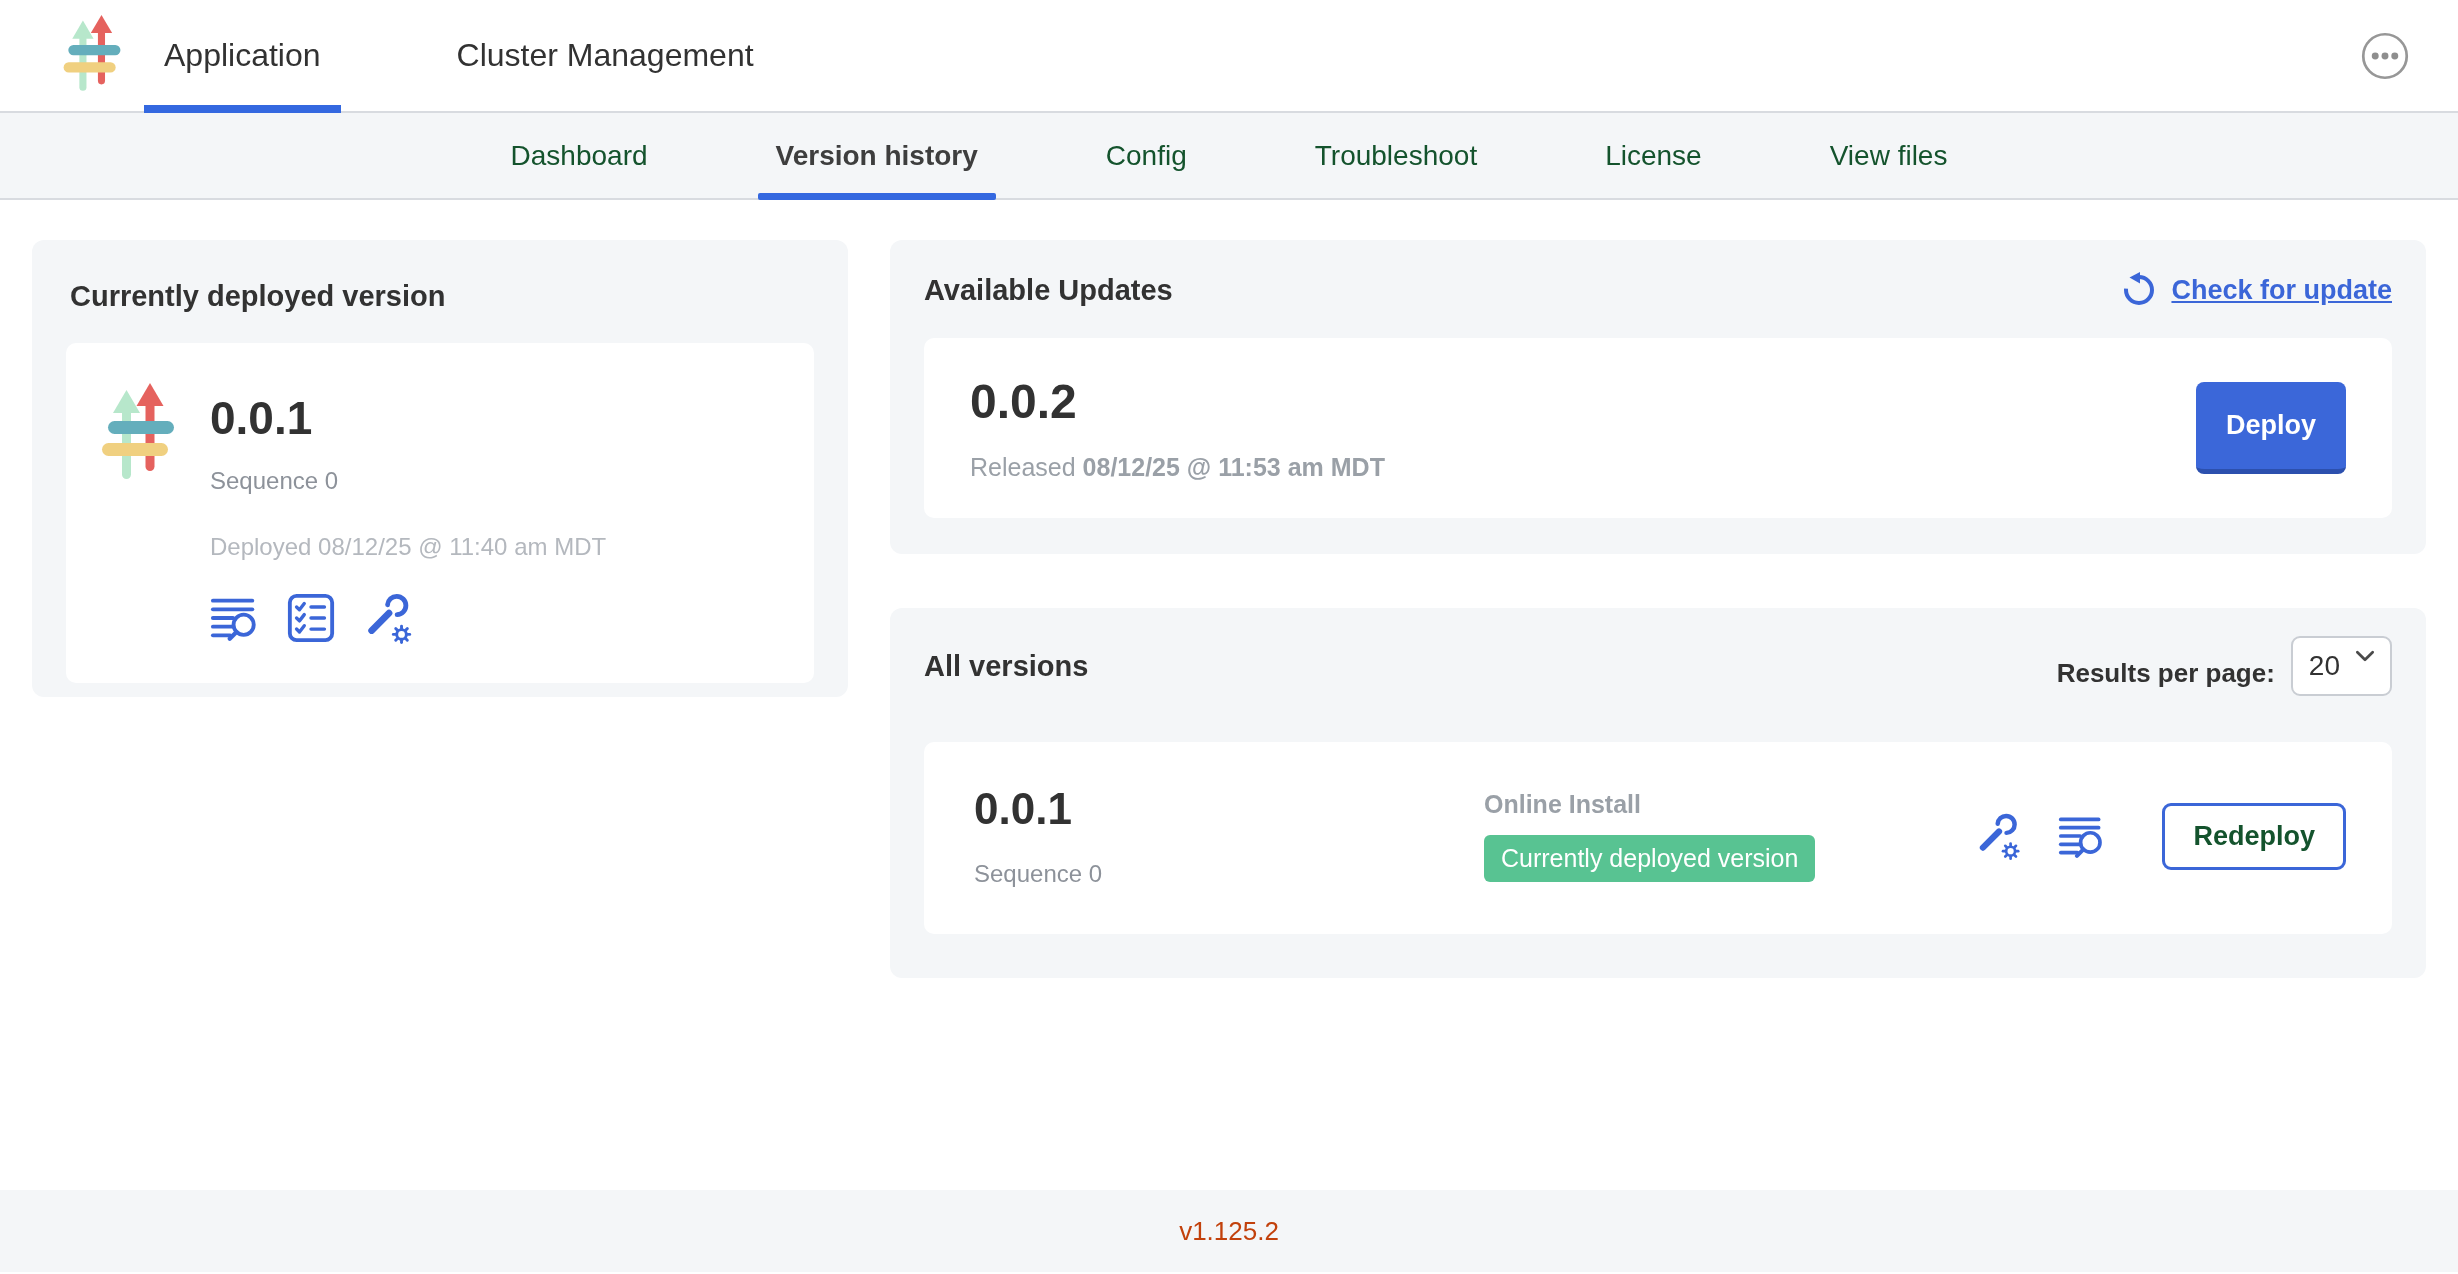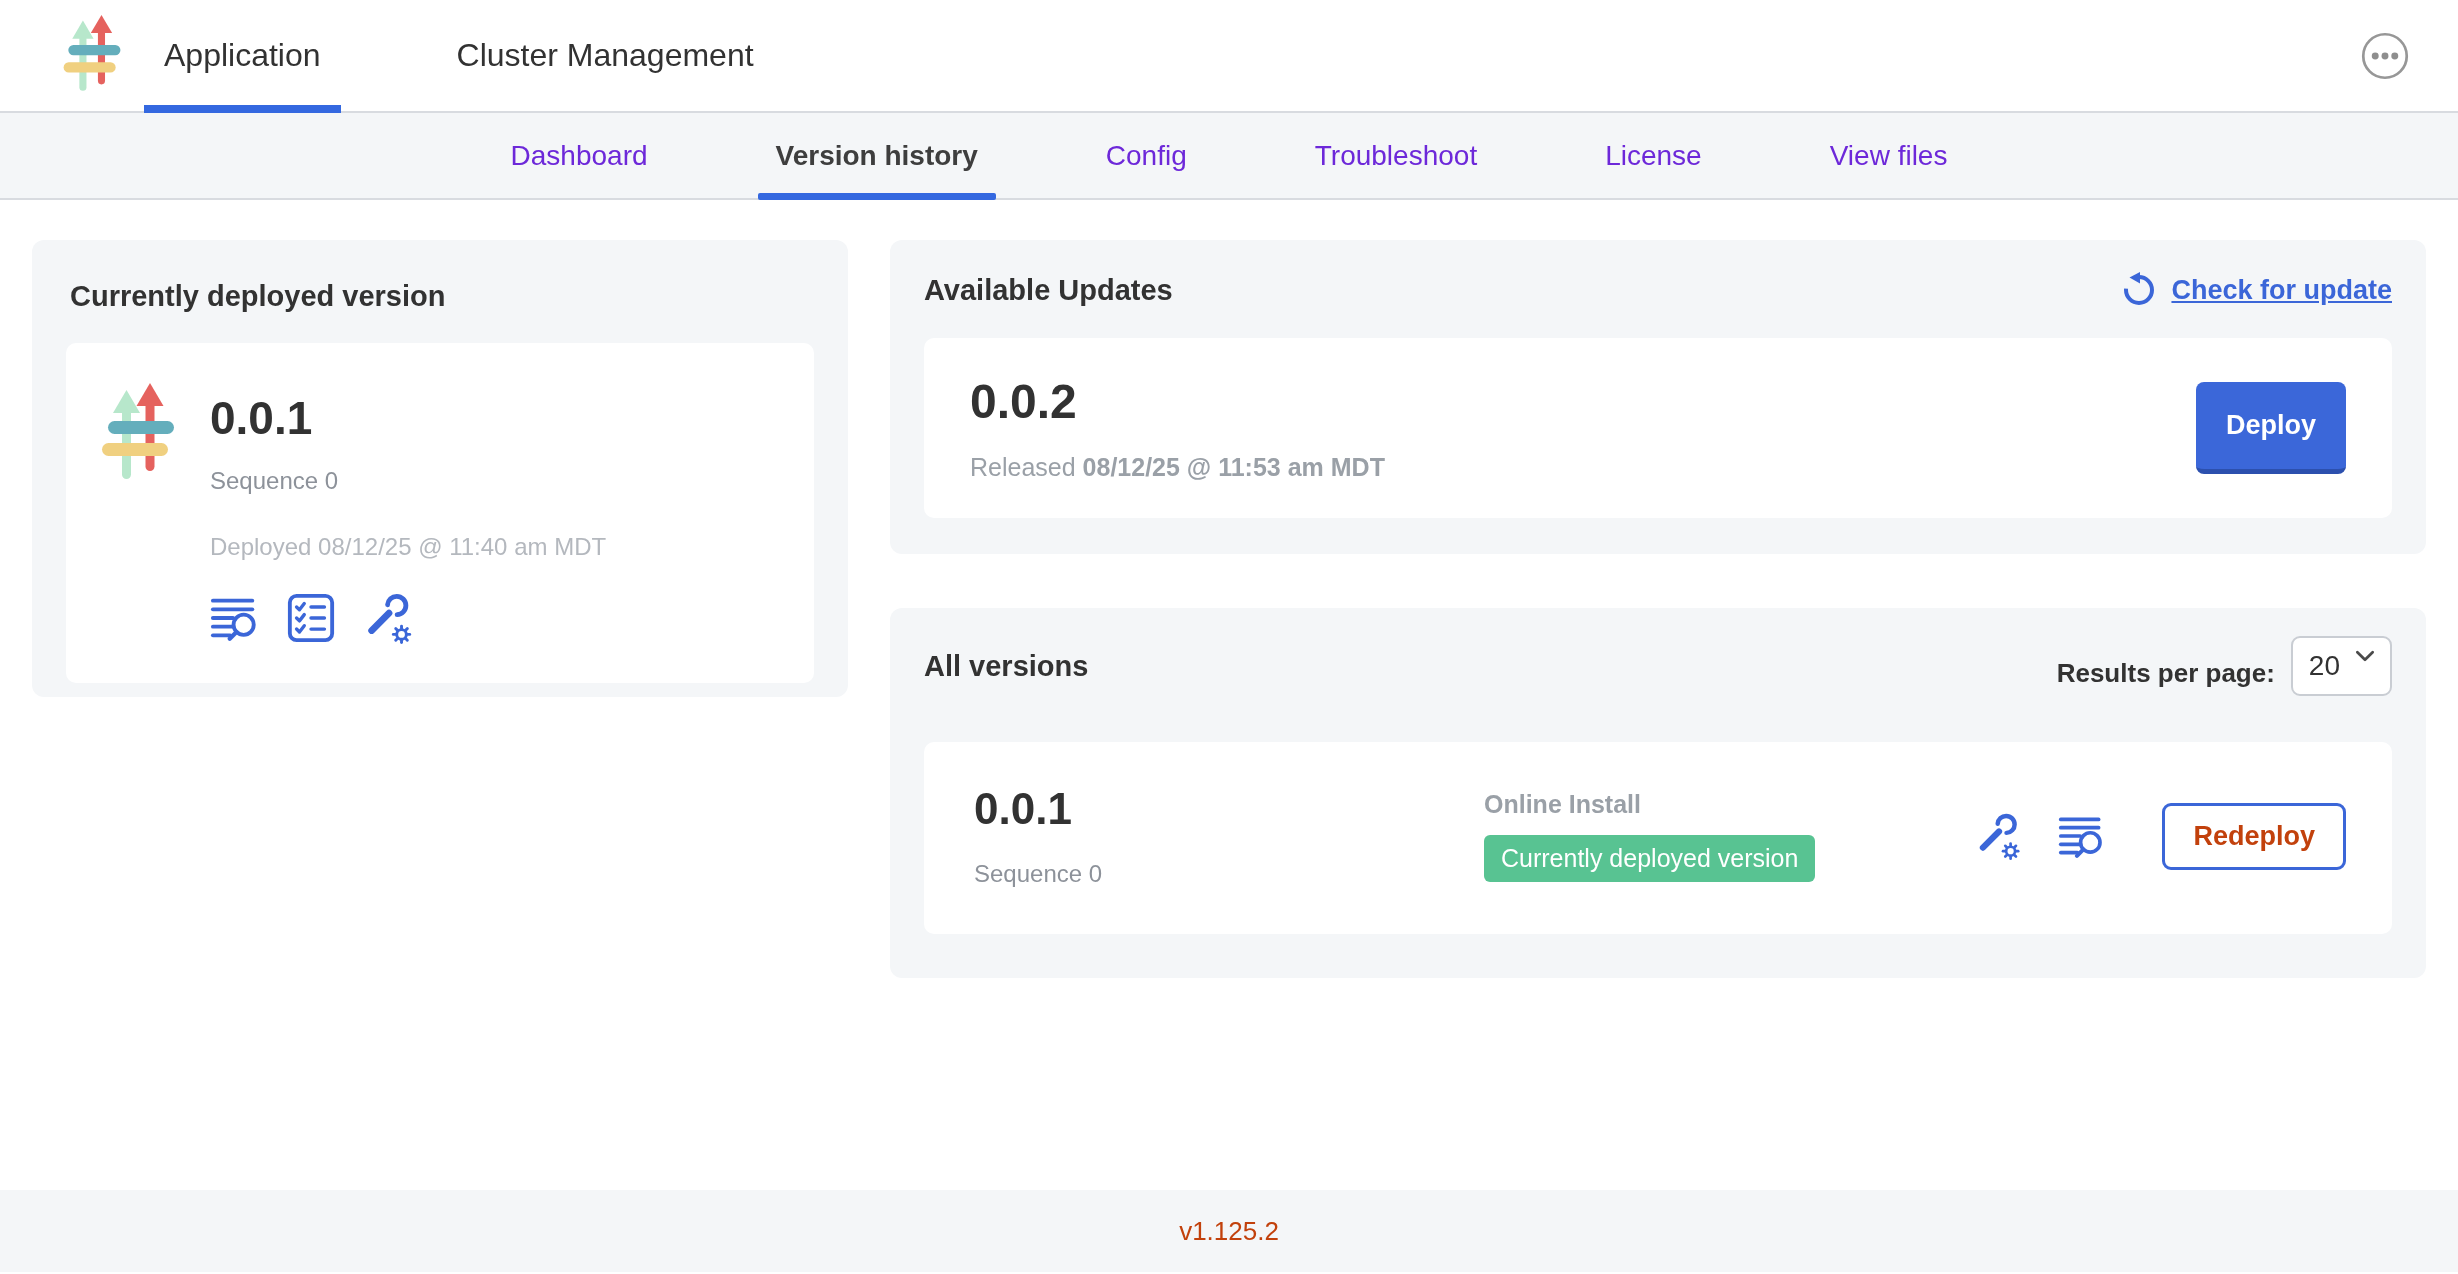--- a/index.html
+++ b/index.html
@@ -15,21 +15,21 @@
                 color:#323232; cursor:pointer; position:relative; }
   .topnav-tab.active::after { content:""; position:absolute; left:0; right:0; bottom:-2px;
                 height:8px; background:#3468e0; }
   .topnav-spacer { flex:1; }
   .more-btn { width:50px; height:50px; margin:31px 48px 0 0; flex:none; cursor:pointer; }
 
   
   .subnav { height:87px; background:#f4f6f8; border-bottom:2px solid #d8dbe0;
             display:flex; justify-content:center; align-items:stretch; gap:92px; }
   .subnav-tab { display:flex; align-items:center; padding:0 18px; font-size:28px;
-                color:#6d28d9; cursor:pointer; position:relative; }
+                color:#14532d; cursor:pointer; position:relative; }
   .subnav-tab.active { color:#3e3e3e; font-weight:600; }
   .subnav-tab.active::after { content:""; position:absolute; left:0; right:0; bottom:-2px;
                 height:7px; background:#3468e0; border-radius:2px; }
 
   
   .main { height:990px; background:#ffffff; display:flex; gap:42px; padding:40px 32px 0 32px; }
   .card { background:#f4f6f8; border-radius:12px; padding:34px; }
   .card-title { font-size:29px; font-weight:700; color:#323232; }
 
   .left-col { flex:0 0 816px; }
@@ -68,21 +68,21 @@
                 font-size:28px; color:#323232; cursor:pointer; }
   .version-row { margin-top:46px; padding:42px 46px 46px 50px; display:flex; align-items:center; }
   .vr-left { flex:0 0 510px; }
   .vr-version { font-size:44px; font-weight:700; }
   .vr-sequence { font-size:24px; color:#8d929a; margin-top:26px; }
   .vr-mid { flex:1; }
   .vr-source { font-size:25px; font-weight:600; color:#9aa0a7; }
   .badge { display:inline-block; margin-top:16px; background:#58c392; color:#ffffff;
            font-size:25px; padding:9px 17px; border-radius:6px; }
   .vr-actions { display:flex; align-items:center; gap:34px; }
-  .btn-outline { background:#fff; border:3px solid #3b66d8; color:#c2410c;
+  .btn-outline { background:#fff; border:3px solid #3b66d8; color:#14532d;
                  font-size:27px; font-weight:700; font-family:inherit;
                  padding:15px 28px; border-radius:9px; cursor:pointer; margin-left:22px; }
 
   
   .footer { height:82px; background:#f4f6f8; display:flex; align-items:center; justify-content:center; }
   .footer span { font-size:26px; color:#c2410c; }
 
   svg { display:block; }
 </style>
 </head>

